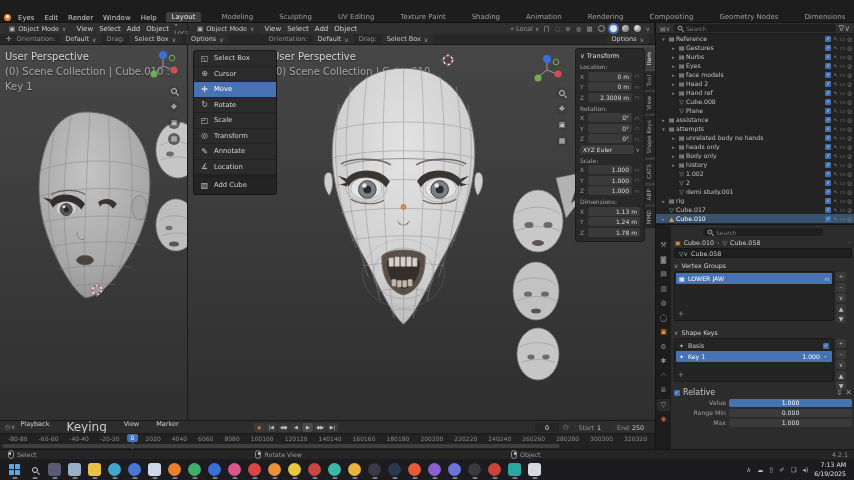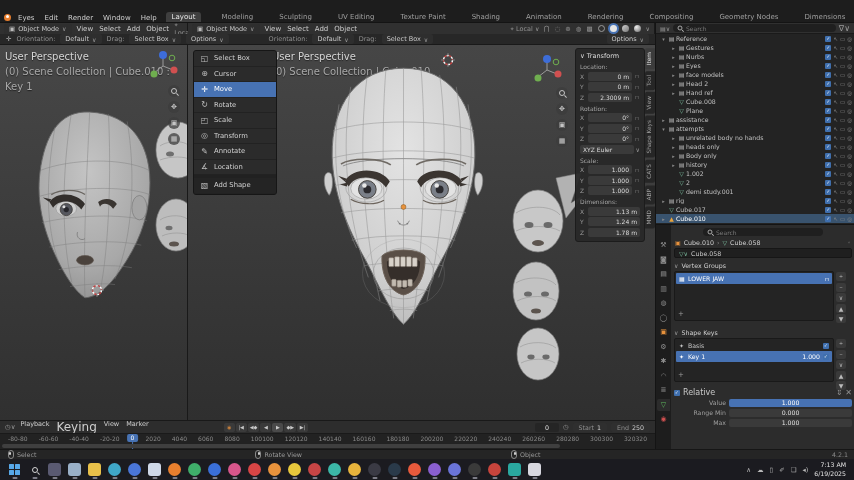--- a/index.html
+++ b/index.html
@@ -375,21 +375,21 @@
           <span>Annotate</span>
         </div>
 
         <div class="tool-item">
           <span class="ticon">∡</span>
           <span>Location</span>
         </div>
 
         <div class="tool-item last">
           <span class="ticon">▧</span>
-          <span>Add Shape</span>
+          <span>Add Cube</span>
         </div>
       </div>
 
     <svg class="abs" style="left:108px;top:6px" width="215" height="312" viewBox="0 0 220 300">
       <defs>
         <radialGradient id="g2" cx="50%" cy="32%" r="78%">
           <stop offset="0%" stop-color="#e3e3e3"></stop>
             <stop offset="65%" stop-color="#cfcfcf"></stop>
             <stop offset="100%" stop-color="#b5b5b5"></stop>
         </radialGradient>
@@ -1000,21 +1000,21 @@
       </div>
       <div class="kvrow">
         <span class="klabel">Max</span>
         <span class="kfield">1.000</span>
       </div>
     </div>
   </div>
 
   <div class="abs tl-hdr">
     <span style="color:#9a9a9a">◷∨</span>
-    <span style="display:flex;gap:5px">
+    <span style="display:flex;gap:15px">
 
     <span class="menu-item" style="padding:0 1px;font-size:6.5px">Playback</span>
         <span class="menu-item" style="padding:0 1px;font-size:12px">Keying</span>
         <span class="menu-item" style="padding:0 1px;font-size:6.5px">View</span>
         <span class="menu-item" style="padding:0 1px;font-size:6.5px">Marker</span>
       </span>
     <span class="play-group">
       <span class="pbtn" style="color:#c8803c">◉</span>
       <span class="pbtn">|◀</span>
       <span class="pbtn">◀◆</span>

